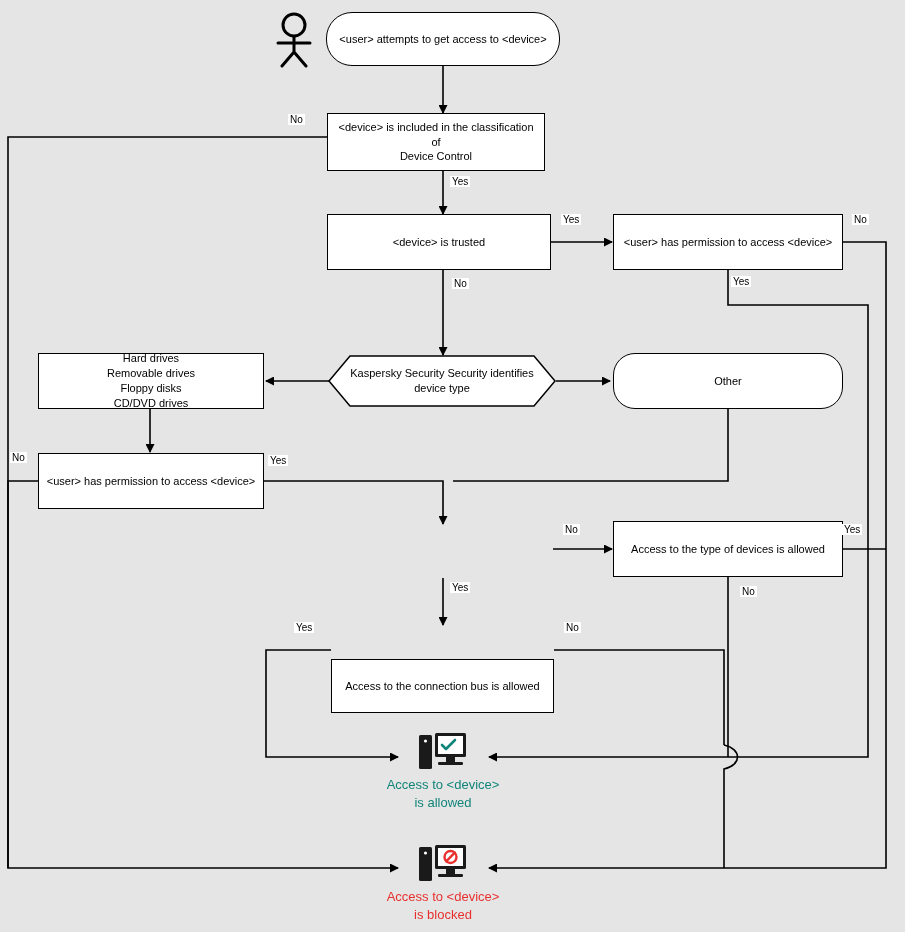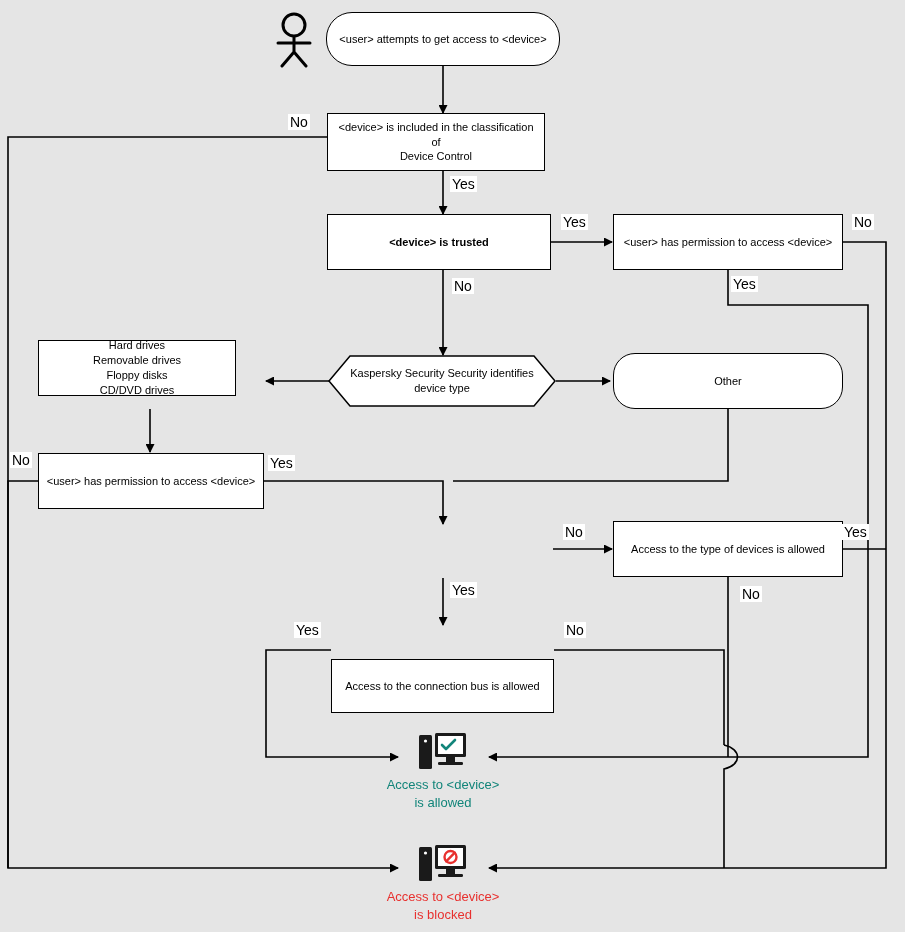--- a/index.html
+++ b/index.html
@@ -54,21 +54,21 @@
     justify-content: center;
     text-align: center;
     font-size: 11px;
     line-height: 1.35;
     color: #000000;
     white-space: pre-line;
     pointer-events: none;
   }
   .edge-label {
     position: absolute;
-    font-size: 14px;
+    font-size: 10px;
     color: #000000;
     z-index: 4;
     background: #ffffff;
     padding: 0 2px;
     white-space: nowrap;
   }
   .lines {
     position: absolute;
     left: 0;
     top: 0;
@@ -157,33 +157,33 @@
       <circle cx="22" cy="13" r="11" fill="none" stroke="#000" stroke-width="3"></circle>
       <path d="M22 25 L22 40 M22 40 L10 54 M22 40 L34 54 M6 31 L38 31" fill="none" stroke="#000" stroke-width="3" stroke-linecap="round"></path>
     </svg>
   </div>
 
   <div class="node rounded" style="left:326px; top:12px; width:234px; height:54px;">&lt;user&gt; attempts to get access to &lt;device&gt;</div>
 
   <div class="node" style="left:327px; top:113px; width:218px; height:58px;">&lt;device&gt; is included in the classification of
 Device Control</div>
 
-  <div class="node" style="left:327px; top:214px; width:224px; height:56px;font-weight:bold;">&lt;device&gt; is trusted</div>
+  <div class="node" style="left:327px; top:214px; width:224px; height:56px;">&lt;device&gt; is trusted</div>
 
   <div class="node" style="left:613px; top:214px; width:230px; height:56px;">&lt;user&gt; has permission to access &lt;device&gt;</div>
 
   <div class="hexwrap" style="left:328px; top:355px; width:228px; height:52px;">
     <svg width="228" height="52" viewBox="0 0 228 52" xmlns="http://www.w3.org/2000/svg">
       <polygon points="22,1 206,1 227,26 206,51 22,51 1,26" fill="#ffffff" stroke="#000000" stroke-width="1.5"></polygon>
     </svg>
     <div class="hexlabel">Kaspersky Security Security identifies
 device type</div>
   </div>
 
-  <div class="node" style="left:38px; top:340px; width:198px; height:56px;">Hard drives
+  <div class="node" style="left:38px; top:353px; width:226px; height:56px;">Hard drives
 Removable drives
 Floppy disks
 CD/DVD drives</div>
 
   <div class="node" style="left:613px; top:353px; width:230px; height:56px;border-radius:22px;">Other</div>
 
   <div class="node" style="left:38px; top:453px; width:226px; height:56px;">&lt;user&gt; has permission to access &lt;device&gt;</div>
 
 
   <div class="node" style="left:613px; top:521px; width:230px; height:56px;">Access to the type of devices is allowed</div>

